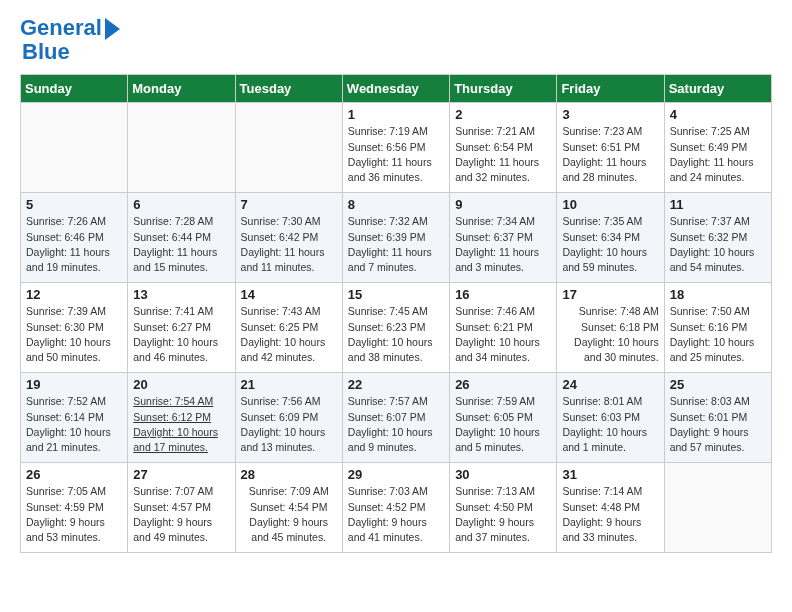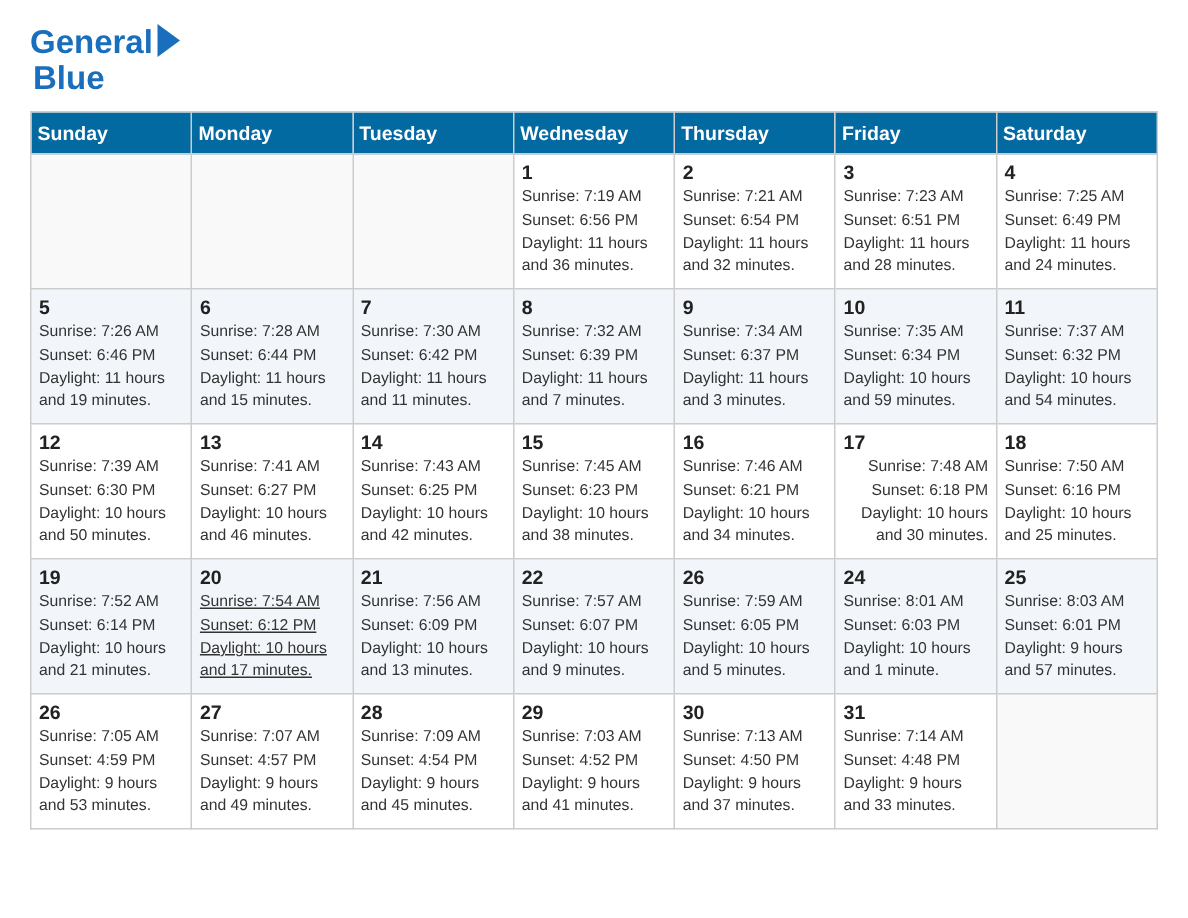--- a/index.html
+++ b/index.html
@@ -34,21 +34,21 @@
     .location {
       font-size: 16px;
       color: #444;
     }
     table {
       width: 100%;
       border-collapse: collapse;
       table-layout: fixed;
     }
     thead tr th {
-      background: #0369a1;
+      background: #15803d;
       color: #fff;
       font-size: 13px;
       font-weight: bold;
       padding: 6px 4px;
       text-align: left;
       border: 1px solid #ccc;
     }
     tbody tr td {
       border: 1px solid #ccc;
       vertical-align: top;
@@ -77,21 +77,21 @@
       background: #f9f9f9 !important;
     }
   </style>
 </head>
 <body>
 
 <div class="container">
   <div class="header">
     <div class="logo">
       <div>
-        <div style="display:flex;align-items:flex-start;">
+        <div style="display:flex;align-items:flex-end;">
           <div style="font-size:22px;font-weight:bold;color:#333;line-height:1.1;">
             <span style="color:#1a6fbd;">General</span>
           </div>
           <div style="width:0;height:0;border-top:11px solid transparent;border-bottom:11px solid transparent;border-left:15px solid #1a6fbd;margin-left:3px;"></div>
         </div>
         <div style="font-size:22px;font-weight:bold;color:#1a6fbd;line-height:1.1;margin-left:2px;">Blue</div>
       </div>
     </div>
     <div class="title-block">
       <div class="month-title"></div>
@@ -308,21 +308,21 @@
           </td>
           <td>
             <span class="day-num">27</span>
             <div class="day-info" style="white-space: pre-line;">Sunrise: 7:07 AM
 Sunset: 4:57 PM
 Daylight: 9 hours
 and 49 minutes.</div>
           </td>
           <td>
             <span class="day-num">28</span>
-            <div class="day-info" style="white-space: pre-line;">Sunrise: 7:09 AM
+            <div class="day-info" style="white-space: pre-line; text-align: center;">Sunrise: 7:09 AM
 Sunset: 4:54 PM
 Daylight: 9 hours
 and 45 minutes.</div>
           </td>
           <td>
             <span class="day-num">29</span>
             <div class="day-info" style="white-space: pre-line;">Sunrise: 7:03 AM
 Sunset: 4:52 PM
 Daylight: 9 hours
 and 41 minutes.</div>

